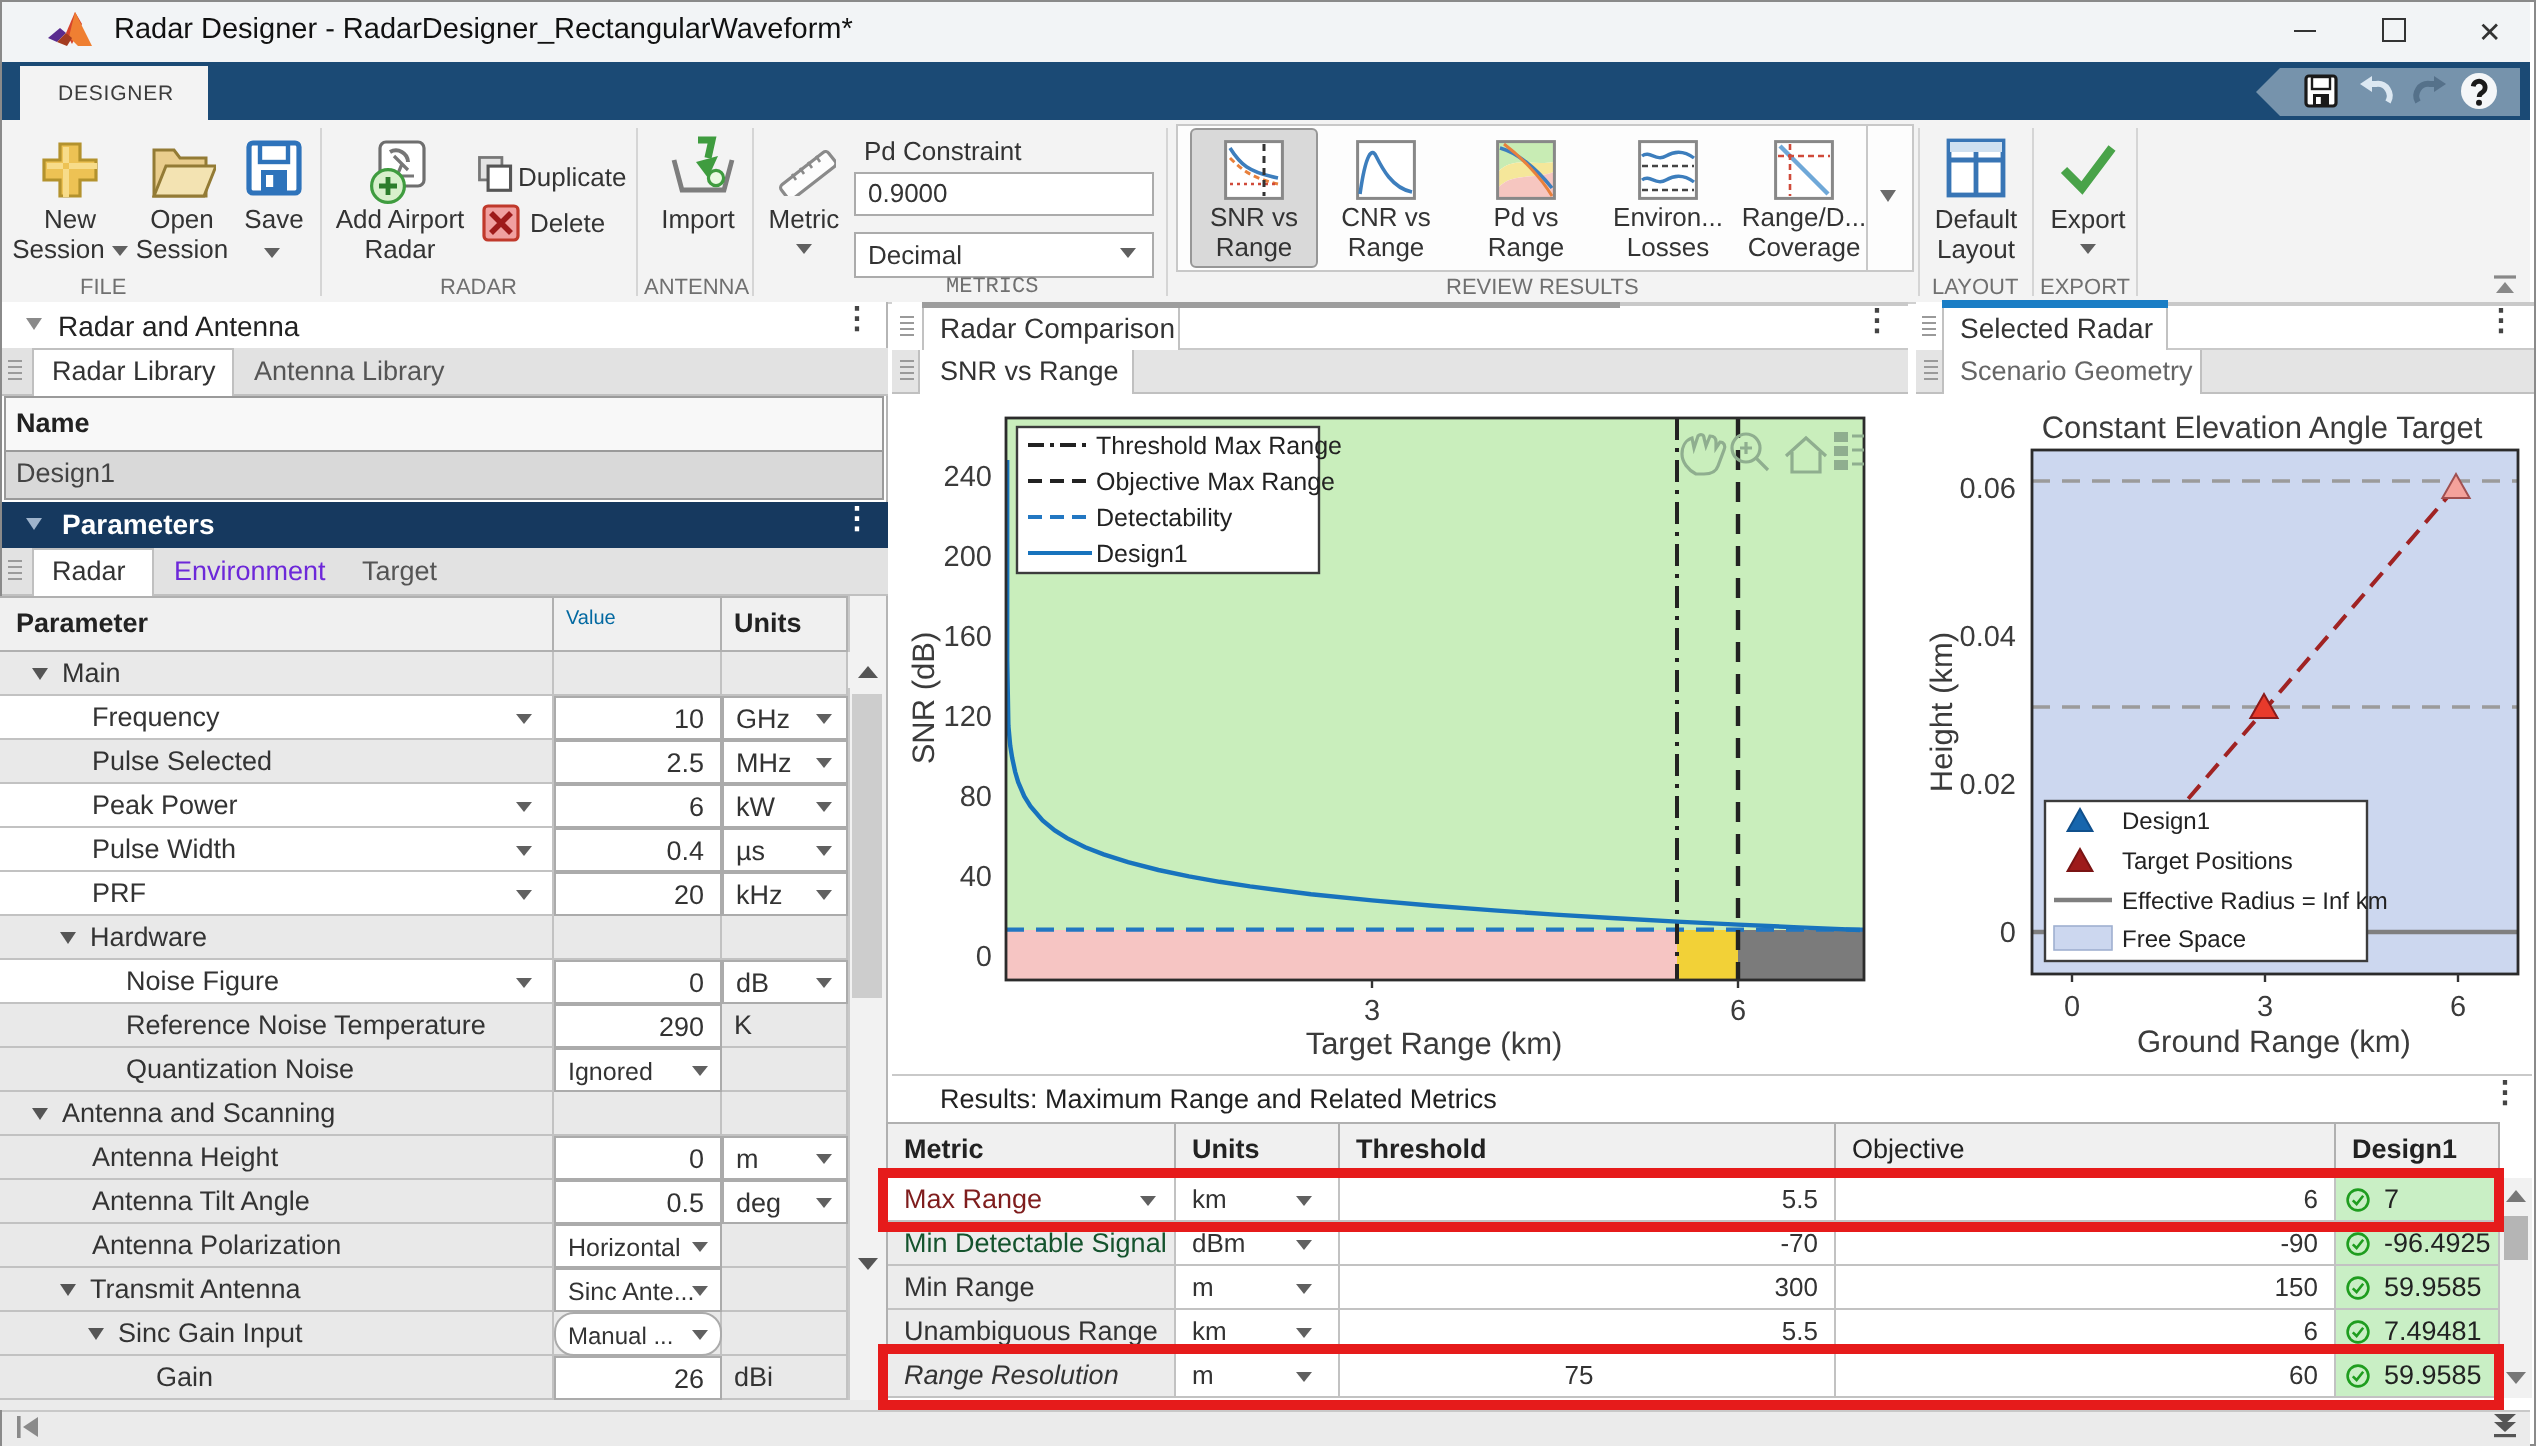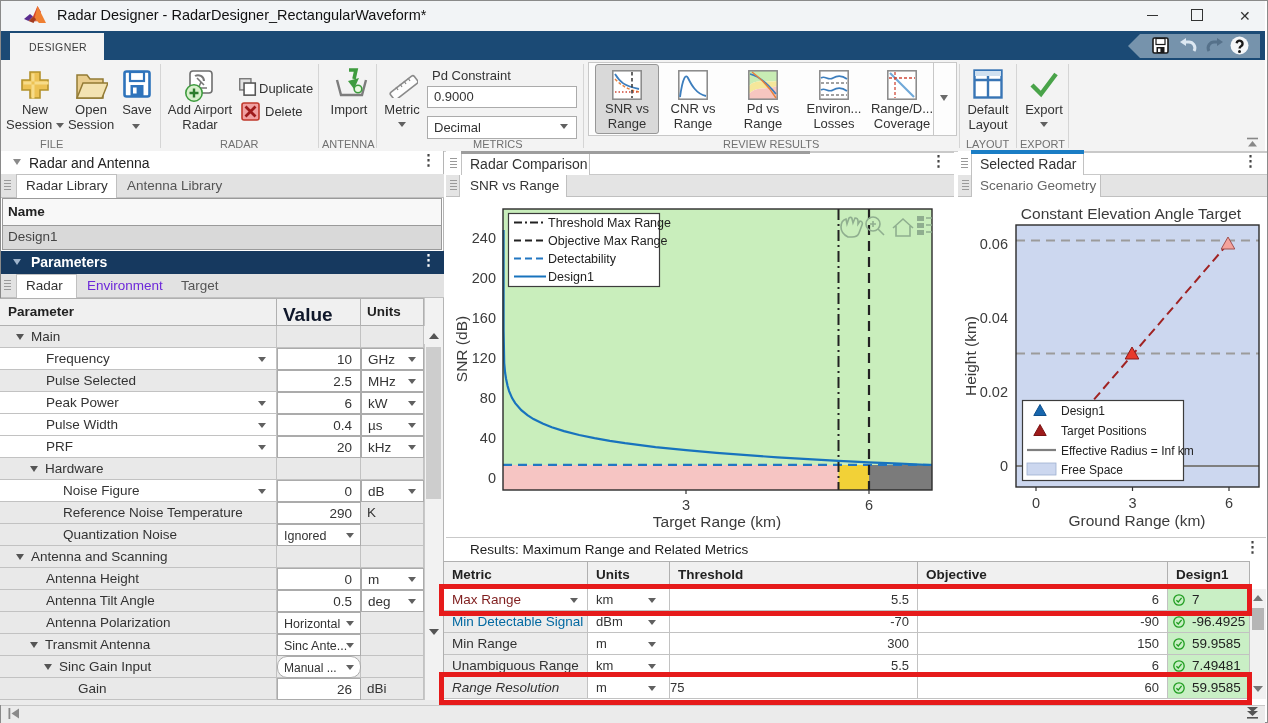--- a/index.html
+++ b/index.html
@@ -121,21 +121,21 @@
 <svg class="a" style="left:388px;top:68px;" width="30" height="30" viewBox="0 0 30 30">
  <rect x="1" y="16" width="30" height="9" rx="2" transform="rotate(-38 15 20)" fill="#fdfdfd" stroke="#8a8a8a" stroke-width="1.6"></rect>
  <path d="M8 19 l2 3 M12 16 l2 3 M16 13 l2 3 M20 10 l2 3" stroke="#8a8a8a" stroke-width="1.3"></path>
 </svg>
 <div class="a bt" style="left:372px;top:102px;width:60px;">Metric</div>
 <div class="a caret" style="left:398px;top:122px;"></div>
 <div class="a" style="left:432px;top:68px;font-size:13px;color:#333;">Pd Constraint</div>
 <div class="wbox" style="left:427px;top:86px;width:150px;height:22px;padding:2px 6px;">0.9000</div>
 <div class="wbox" style="left:427px;top:116px;width:150px;height:23px;padding:3px 6px;">Decimal</div>
 <div class="a caret" style="left:560px;top:124px;"></div>
-<div class="a lbl" style="left:473px;top:138px;">METRICS</div>
+<div class="a lbl" style="left:473px;top:138px;font-family:Liberation Mono, monospace;">METRICS</div>
 
 <div class="a" style="left:588px;top:62px;width:369px;height:74px;background:#fdfdfd;border:1px solid #c8c8c8;box-sizing:border-box;"></div>
 <div class="a" style="left:595px;top:64px;width:64px;height:70px;background:#d9d9d9;border:1px solid #979797;border-radius:3px;box-sizing:border-box;"></div>
 <div class="a" style="left:933px;top:62px;width:1px;height:74px;background:#c8c8c8;"></div>
 <div class="a tri-d" style="left:940px;top:95px;"></div>
 
 <svg class="a" style="left:612px;top:70px;" width="30" height="30" viewBox="0 0 30 30">
  <rect x="0.8" y="0.8" width="28.4" height="28.4" fill="#fff" stroke="#888" stroke-width="1.5"></rect>
  <path d="M3 4 C8 12 12 16 27 19" fill="none" stroke="#3d7ebd" stroke-width="1.8"></path>
  <path d="M3 9 C9 15 14 19 27 22" fill="none" stroke="#e8803c" stroke-width="1.5" stroke-dasharray="3 2"></path>
@@ -219,21 +219,21 @@
 <div class="a grip" style="left:4px;top:280px;"></div>
 <div class="a" style="left:16px;top:274px;width:61px;height:24px;background:#fff;border:1px solid #c0c0c0;border-bottom:none;box-sizing:border-box;"></div>
 <div class="a" style="left:26px;top:278px;font-size:13.5px;color:#333;">Radar</div>
 <div class="a" style="left:87px;top:278px;font-size:13.5px;color:#6d28d9;">Environment</div>
 <div class="a" style="left:181px;top:278px;font-size:13.5px;color:#555;">Target</div>
 
 <div class="a" style="left:0px;top:298px;width:277px;height:28px;background:#f0f0f0;border:1px solid #b0b0b0;border-left:none;box-sizing:border-box;"></div>
 <div class="a" style="left:277px;top:298px;width:84px;height:28px;background:#f0f0f0;border:1px solid #b0b0b0;border-left:none;box-sizing:border-box;"></div>
 <div class="a" style="left:361px;top:298px;width:63px;height:28px;background:#f0f0f0;border:1px solid #b0b0b0;border-left:none;box-sizing:border-box;"></div>
 <div class="a" style="left:8px;top:304px;font-size:13.5px;font-weight:bold;color:#222;">Parameter</div>
-<div class="a" style="left:283px;top:304px;font-size:19px;font-weight:bold;color:#0f172a;">Value</div>
+<div class="a" style="left:283px;top:304px;font-size:10px;font-weight:normal;color:#0369a1;">Value</div>
 <div class="a" style="left:367px;top:304px;font-size:13.5px;font-weight:bold;color:#222;">Units</div>
 <div class="cell" style="left:0;top:326px;width:277px;height:22px;background:#e9e9e9;border-bottom:1px solid #c2c2c2;border-right:1px solid #c2c2c2;"></div>
 <div class="a tri-d" style="left:16px;top:334px;border-top-color:#555;"></div>
 <div class="a" style="left:31px;top:329px;font-size:13.5px;color:#333;">Main</div>
 <div class="cell" style="left:277px;top:326px;width:84px;height:22px;background:#e9e9e9;border-bottom:1px solid #c2c2c2;border-right:1px solid #c2c2c2;"></div>
 <div class="cell" style="left:361px;top:326px;width:63px;height:22px;background:#e9e9e9;border-bottom:1px solid #c2c2c2;border-right:1px solid #c2c2c2;"></div>
 <div class="cell" style="left:0;top:348px;width:277px;height:22px;background:#fff;border-bottom:1px solid #c2c2c2;border-right:1px solid #c2c2c2;"></div>
 <div class="a" style="left:46px;top:351px;font-size:13.5px;color:#333;">Frequency</div>
 <div class="a caret" style="left:258px;top:357px;"></div>
 <div class="cell" style="left:277px;top:348px;width:84px;height:22px;background:#e9e9e9;border-bottom:1px solid #c2c2c2;border-right:1px solid #c2c2c2;"></div>
@@ -472,39 +472,39 @@
 <div class="a" style="left:446px;top:537px;width:820px;height:1px;background:#c9c9c9;"></div>
 <div class="a" style="left:470px;top:542px;font-size:13.5px;color:#222;">Results: Maximum Range and Related Metrics</div>
 <div class="a dots3" style="left:1245px;top:544px;">⋮</div>
 <div class="cell" style="left:444px;top:561px;width:144px;height:28px;background:#f0f0f0;border:1px solid #b0b0b0;border-left:none;"></div>
 <div class="a" style="left:452px;top:567px;font-size:13.5px;font-weight:bold;color:#222;">Metric</div>
 <div class="cell" style="left:588px;top:561px;width:82px;height:28px;background:#f0f0f0;border:1px solid #b0b0b0;border-left:none;"></div>
 <div class="a" style="left:596px;top:567px;font-size:13.5px;font-weight:bold;color:#222;">Units</div>
 <div class="cell" style="left:670px;top:561px;width:248px;height:28px;background:#f0f0f0;border:1px solid #b0b0b0;border-left:none;"></div>
 <div class="a" style="left:678px;top:567px;font-size:13.5px;font-weight:bold;color:#222;">Threshold</div>
 <div class="cell" style="left:918px;top:561px;width:250px;height:28px;background:#f0f0f0;border:1px solid #b0b0b0;border-left:none;"></div>
-<div class="a" style="left:926px;top:567px;font-size:13.5px;font-weight:bold;color:#222;">Objective</div>
+<div class="a" style="left:926px;top:567px;font-size:13.5px;font-weight:normal;color:#222;">Objective</div>
 <div class="cell" style="left:1168px;top:561px;width:82px;height:28px;background:#f0f0f0;border:1px solid #b0b0b0;border-left:none;"></div>
 <div class="a" style="left:1176px;top:567px;font-size:13.5px;font-weight:bold;color:#222;">Design1</div>
 <div class="a" style="left:443px;top:561px;width:1px;height:138px;background:#b0b0b0;"></div>
 <div class="cell" style="left:444px;top:589px;width:144px;height:22px;background:#fff;border-bottom:1px solid #c2c2c2;border-right:1px solid #c2c2c2;"></div>
 <div class="a" style="left:452px;top:592px;font-size:13.5px;color:#7f1d1d;">Max Range</div>
 <div class="a caret" style="left:570px;top:598px;"></div>
 <div class="wbox" style="left:588px;top:589px;width:82px;height:22px;border:none;border-bottom:1px solid #c2c2c2;border-right:1px solid #c2c2c2;padding:3px 0 0 8px;">km</div>
 <div class="a caret" style="left:648px;top:598px;"></div>
 <div class="wbox" style="left:670px;top:589px;width:248px;height:22px;border:none;border-bottom:1px solid #c2c2c2;border-right:1px solid #c2c2c2;text-align:right;padding:3px 8px 0 0;">5.5</div>
 <div class="wbox" style="left:918px;top:589px;width:250px;height:22px;border:none;border-bottom:1px solid #c2c2c2;border-right:1px solid #c2c2c2;text-align:right;padding:3px 8px 0 0;">6</div>
 <div class="cell" style="left:1168px;top:589px;width:82px;height:22px;background:#c9efc5;border-bottom:1px solid #c2c2c2;border-right:1px solid #c2c2c2;"></div>
 <svg class="a" style="left:1173px;top:594px;" width="12" height="12" viewBox="0 0 12 12">
     <circle cx="6" cy="6" r="5.2" fill="none" stroke="#1f9d1f" stroke-width="1.3"></circle>
     <path d="M3.4 6.2 L5.3 8 L8.6 3.9" fill="none" stroke="#1f9d1f" stroke-width="1.3"></path>
   </svg>
 <div class="a" style="left:1192px;top:592px;font-size:13.5px;color:#222;">7</div>
 <div class="cell" style="left:444px;top:611px;width:144px;height:22px;background:#ececec;border-bottom:1px solid #c2c2c2;border-right:1px solid #c2c2c2;"></div>
-<div class="a" style="left:452px;top:614px;font-size:13.5px;color:#0369a1;">Min Detectable Signal</div>
+<div class="a" style="left:452px;top:614px;font-size:13.5px;color:#14532d;">Min Detectable Signal</div>
 <div class="wbox" style="left:588px;top:611px;width:82px;height:22px;border:none;border-bottom:1px solid #c2c2c2;border-right:1px solid #c2c2c2;padding:3px 0 0 8px;">dBm</div>
 <div class="a caret" style="left:648px;top:620px;"></div>
 <div class="wbox" style="left:670px;top:611px;width:248px;height:22px;border:none;border-bottom:1px solid #c2c2c2;border-right:1px solid #c2c2c2;text-align:right;padding:3px 8px 0 0;">-70</div>
 <div class="wbox" style="left:918px;top:611px;width:250px;height:22px;border:none;border-bottom:1px solid #c2c2c2;border-right:1px solid #c2c2c2;text-align:right;padding:3px 8px 0 0;">-90</div>
 <div class="cell" style="left:1168px;top:611px;width:82px;height:22px;background:#c9efc5;border-bottom:1px solid #c2c2c2;border-right:1px solid #c2c2c2;"></div>
 <svg class="a" style="left:1173px;top:616px;" width="12" height="12" viewBox="0 0 12 12">
     <circle cx="6" cy="6" r="5.2" fill="none" stroke="#1f9d1f" stroke-width="1.3"></circle>
     <path d="M3.4 6.2 L5.3 8 L8.6 3.9" fill="none" stroke="#1f9d1f" stroke-width="1.3"></path>
   </svg>
 <div class="a" style="left:1192px;top:614px;font-size:13.5px;color:#222;">-96.4925</div>
@@ -529,21 +529,21 @@
 <div class="cell" style="left:1168px;top:655px;width:82px;height:22px;background:#c9efc5;border-bottom:1px solid #c2c2c2;border-right:1px solid #c2c2c2;"></div>
 <svg class="a" style="left:1173px;top:660px;" width="12" height="12" viewBox="0 0 12 12">
     <circle cx="6" cy="6" r="5.2" fill="none" stroke="#1f9d1f" stroke-width="1.3"></circle>
     <path d="M3.4 6.2 L5.3 8 L8.6 3.9" fill="none" stroke="#1f9d1f" stroke-width="1.3"></path>
   </svg>
 <div class="a" style="left:1192px;top:658px;font-size:13.5px;color:#222;">7.49481</div>
 <div class="cell" style="left:444px;top:677px;width:144px;height:22px;background:#ececec;border-bottom:1px solid #c2c2c2;border-right:1px solid #c2c2c2;"></div>
 <div class="a" style="left:452px;top:680px;font-size:13.5px;color:#333;font-style:italic;">Range Resolution</div>
 <div class="wbox" style="left:588px;top:677px;width:82px;height:22px;border:none;border-bottom:1px solid #c2c2c2;border-right:1px solid #c2c2c2;padding:3px 0 0 8px;">m</div>
 <div class="a caret" style="left:648px;top:686px;"></div>
-<div class="wbox" style="left:670px;top:677px;width:248px;height:22px;border:none;border-bottom:1px solid #c2c2c2;border-right:1px solid #c2c2c2;text-align:left;padding:3px 8px 0 0;">75</div>
+<div class="wbox" style="left:670px;top:677px;width:248px;height:22px;border:none;border-bottom:1px solid #c2c2c2;border-right:1px solid #c2c2c2;text-align:center;padding:3px 8px 0 0;">75</div>
 <div class="wbox" style="left:918px;top:677px;width:250px;height:22px;border:none;border-bottom:1px solid #c2c2c2;border-right:1px solid #c2c2c2;text-align:right;padding:3px 8px 0 0;">60</div>
 <div class="cell" style="left:1168px;top:677px;width:82px;height:22px;background:#c9efc5;border-bottom:1px solid #c2c2c2;border-right:1px solid #c2c2c2;"></div>
 <svg class="a" style="left:1173px;top:682px;" width="12" height="12" viewBox="0 0 12 12">
     <circle cx="6" cy="6" r="5.2" fill="none" stroke="#1f9d1f" stroke-width="1.3"></circle>
     <path d="M3.4 6.2 L5.3 8 L8.6 3.9" fill="none" stroke="#1f9d1f" stroke-width="1.3"></path>
   </svg>
 <div class="a" style="left:1192px;top:680px;font-size:13.5px;color:#222;">59.9585</div>
 <div class="a" style="left:1250px;top:589px;width:16px;height:110px;background:#f1f1f1;"></div>
 <div class="a" style="left:1253px;top:595px;width:0;height:0;border:5px solid transparent;border-bottom:6px solid #777;border-top:none;"></div>
 <div class="a" style="left:1252px;top:608px;width:12px;height:22px;background:#b5b5b5;"></div>

